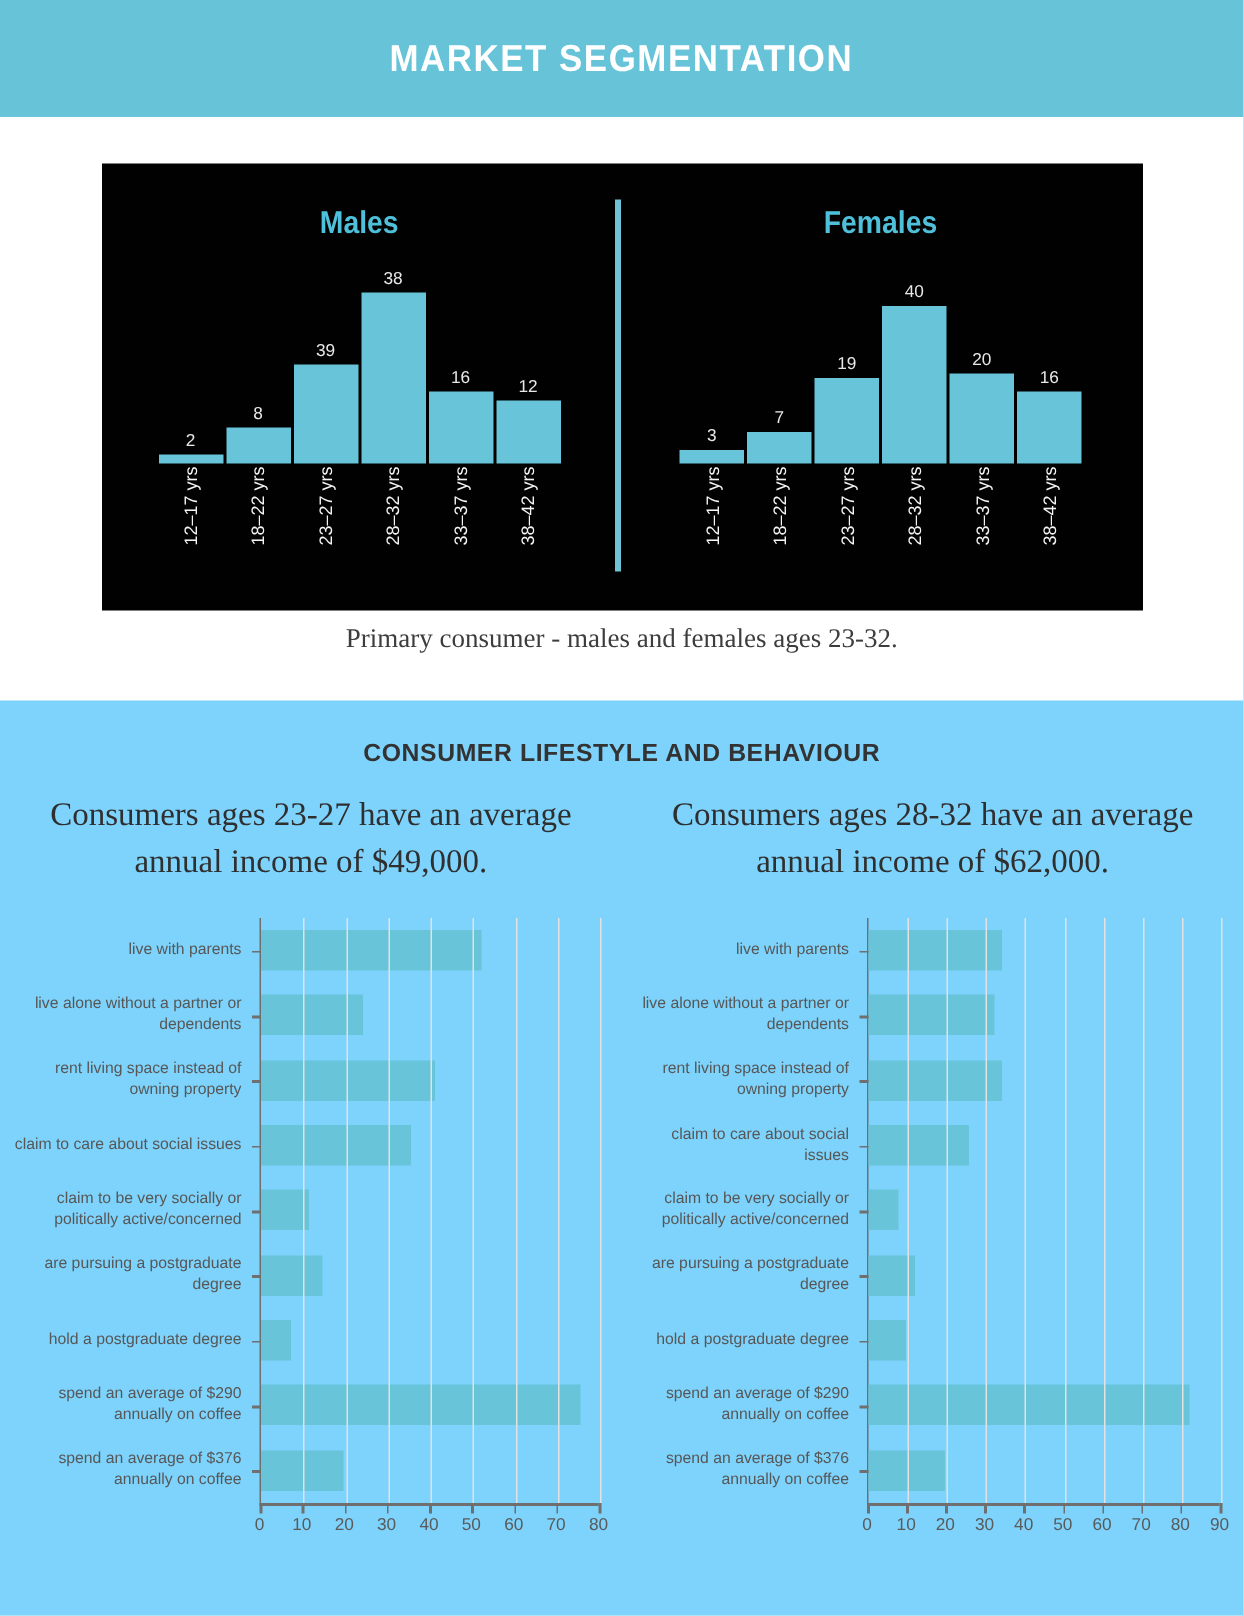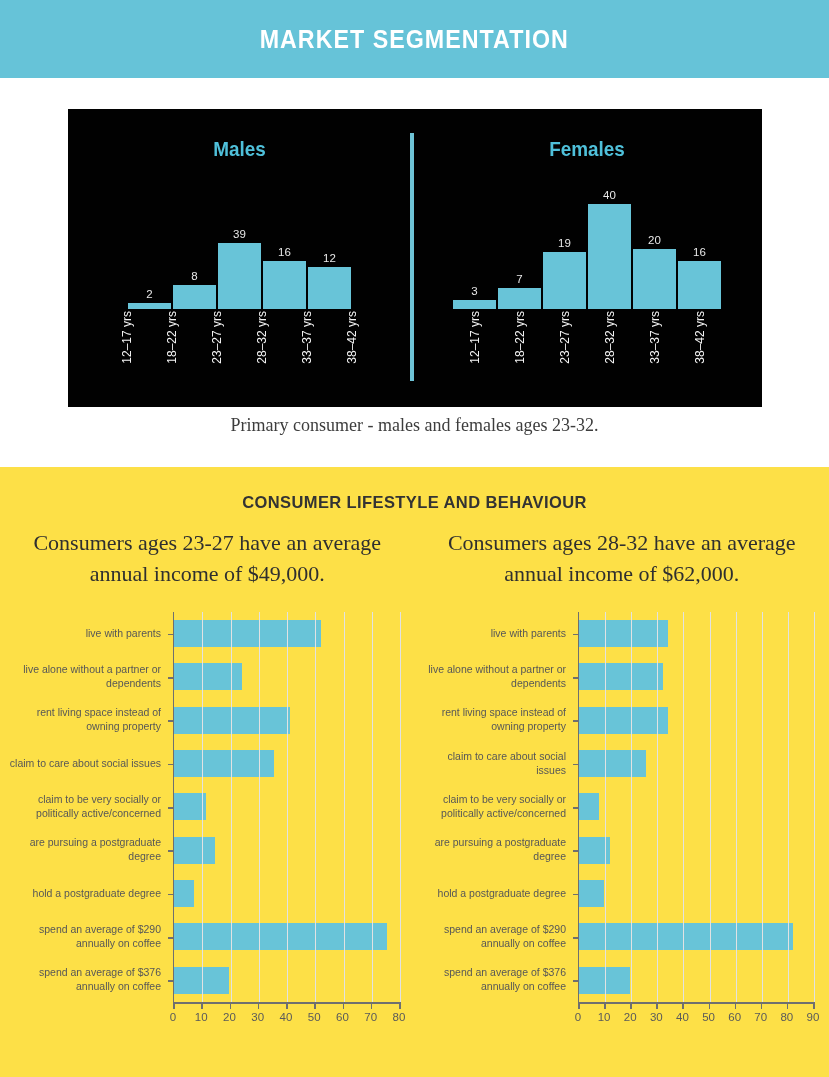--- a/index.html
+++ b/index.html
@@ -123,21 +123,21 @@
     font-family: "Liberation Serif", serif;
     font-size: 18px;
     color: #3d3d3d;
   }
 
   
   .lifestyle-section {
     position: absolute;
     left: 0; top: 467px;
     width: 829px; height: 610px;
-    background: #fde047;
+    background: #7dd3fc;
   }
   .section-heading {
     position: absolute;
     left: 0; top: 26px;
     width: 100%;
     text-align: center;
     font-size: 16.5px;
     font-weight: bold;
     color: #333333;
     letter-spacing: 0.4px;
@@ -278,20 +278,24 @@
             <div class="vbar-value">2</div>
             <div class="vbar-rect" style="height: 6px;"></div>
           </div>
           <div class="vbar-col">
             <div class="vbar-value">8</div>
             <div class="vbar-rect" style="height: 24px;"></div>
           </div>
           <div class="vbar-col">
             <div class="vbar-value">39</div>
             <div class="vbar-rect" style="height: 66px;"></div>
+          </div>
+          <div class="vbar-col">
+            <div class="vbar-value">38</div>
+            <div class="vbar-rect" style="height: 114px;"></div>
           </div>
           <div class="vbar-col">
             <div class="vbar-value">16</div>
             <div class="vbar-rect" style="height: 48px;"></div>
           </div>
           <div class="vbar-col">
             <div class="vbar-value">12</div>
             <div class="vbar-rect" style="height: 42px;"></div>
           </div>
         </div>

